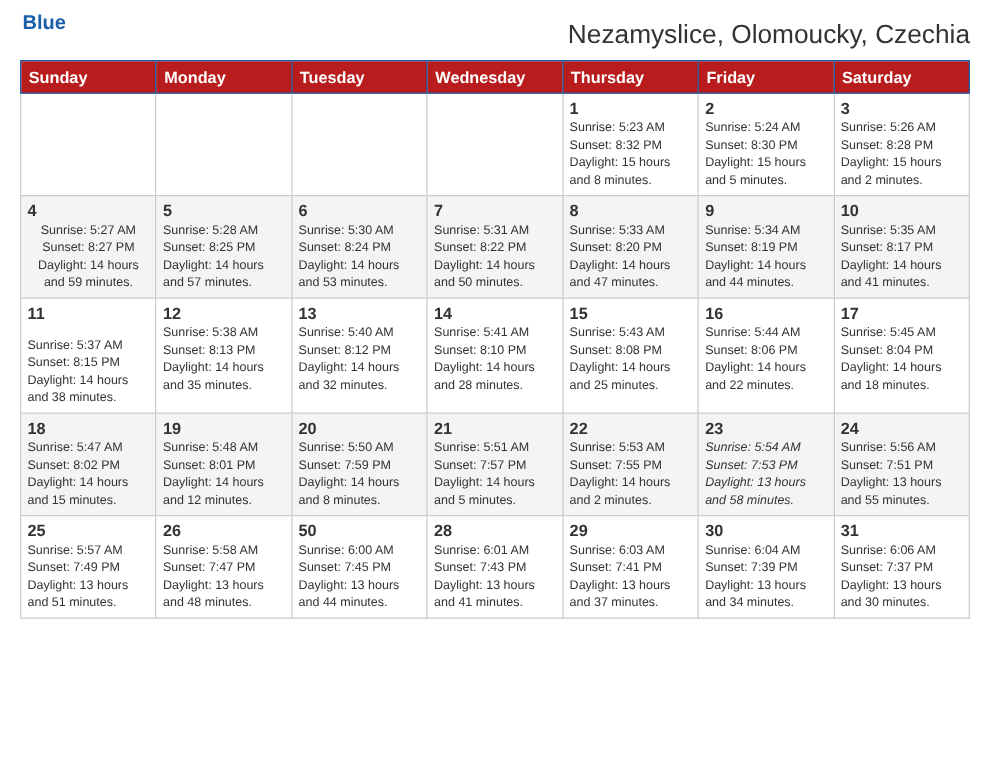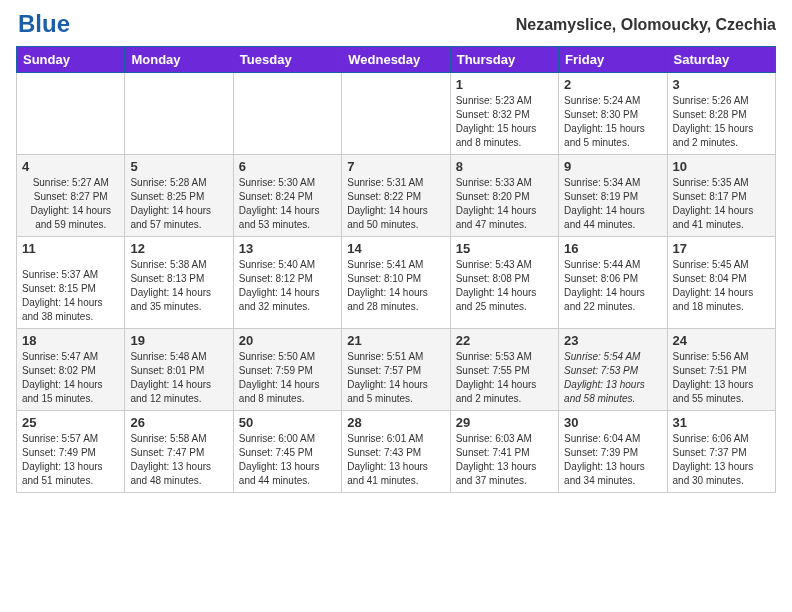--- a/index.html
+++ b/index.html
@@ -38,22 +38,22 @@
     }
     .title-block {
       text-align: right;
     }
     .title-block h1 {
       font-size: 36px;
       font-weight: bold;
       color: #333;
     }
     .title-block h2 {
-      font-size: 16px;
-      font-weight: bold;
+      font-size: 21px;
+      font-weight: normal;
       color: #333;
     }
     .calendar {
       width: 100%;
       border-collapse: collapse;
       border: 1px solid #ccc;
     }
     .calendar th {
       background: #1a5fa8;
       color: #fff;
@@ -78,29 +78,29 @@
     }
     .day-info {
       font-size: 10px;
       color: #333;
       line-height: 1.4;
     }
     .empty { background: #f9f9f9; }
     tr:nth-child(odd) td { background: #fff; }
     tr:nth-child(even) td { background: #f4f4f4; }
     
-    .calendar thead tr th { background: #6d28d9; }
+    .calendar thead tr th { background: #b91c1c; }
   </style>
 </head>
 <body>
 
 <div class="header">
   <div class="logo">
     <div style="margin-top:-6px; margin-left:2px;">
-      <span class="logo-blue" style="font-size:24px; font-weight:bold; color:#1a5fa8;">Blue</span>
+      <span class="logo-blue" style="font-size:16px; font-weight:bold; color:#1a5fa8;">Blue</span>
     </div>
   </div>
   <div class="title-block">
     <h2>Nezamyslice, Olomoucky, Czechia</h2>
   </div>
 </div>
 
 <table class="calendar">
   <thead>
     <tr>

